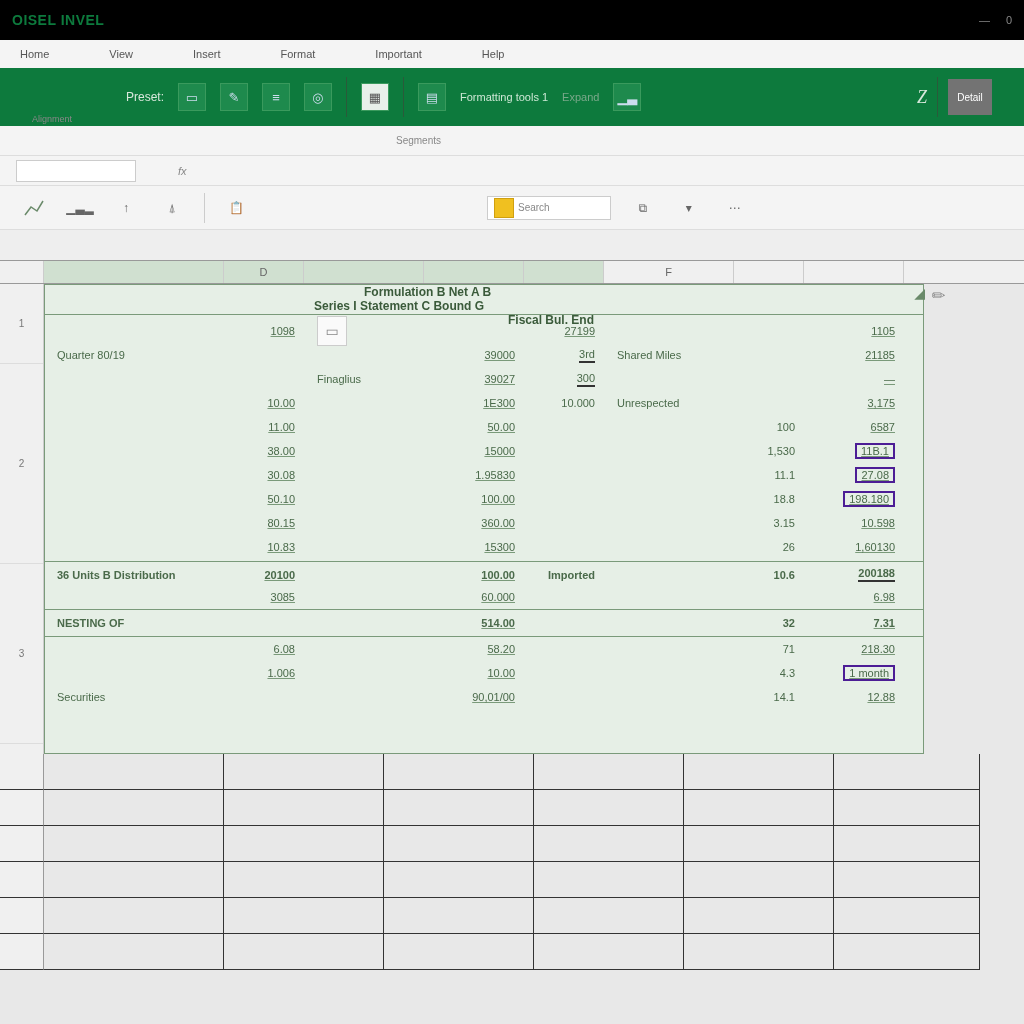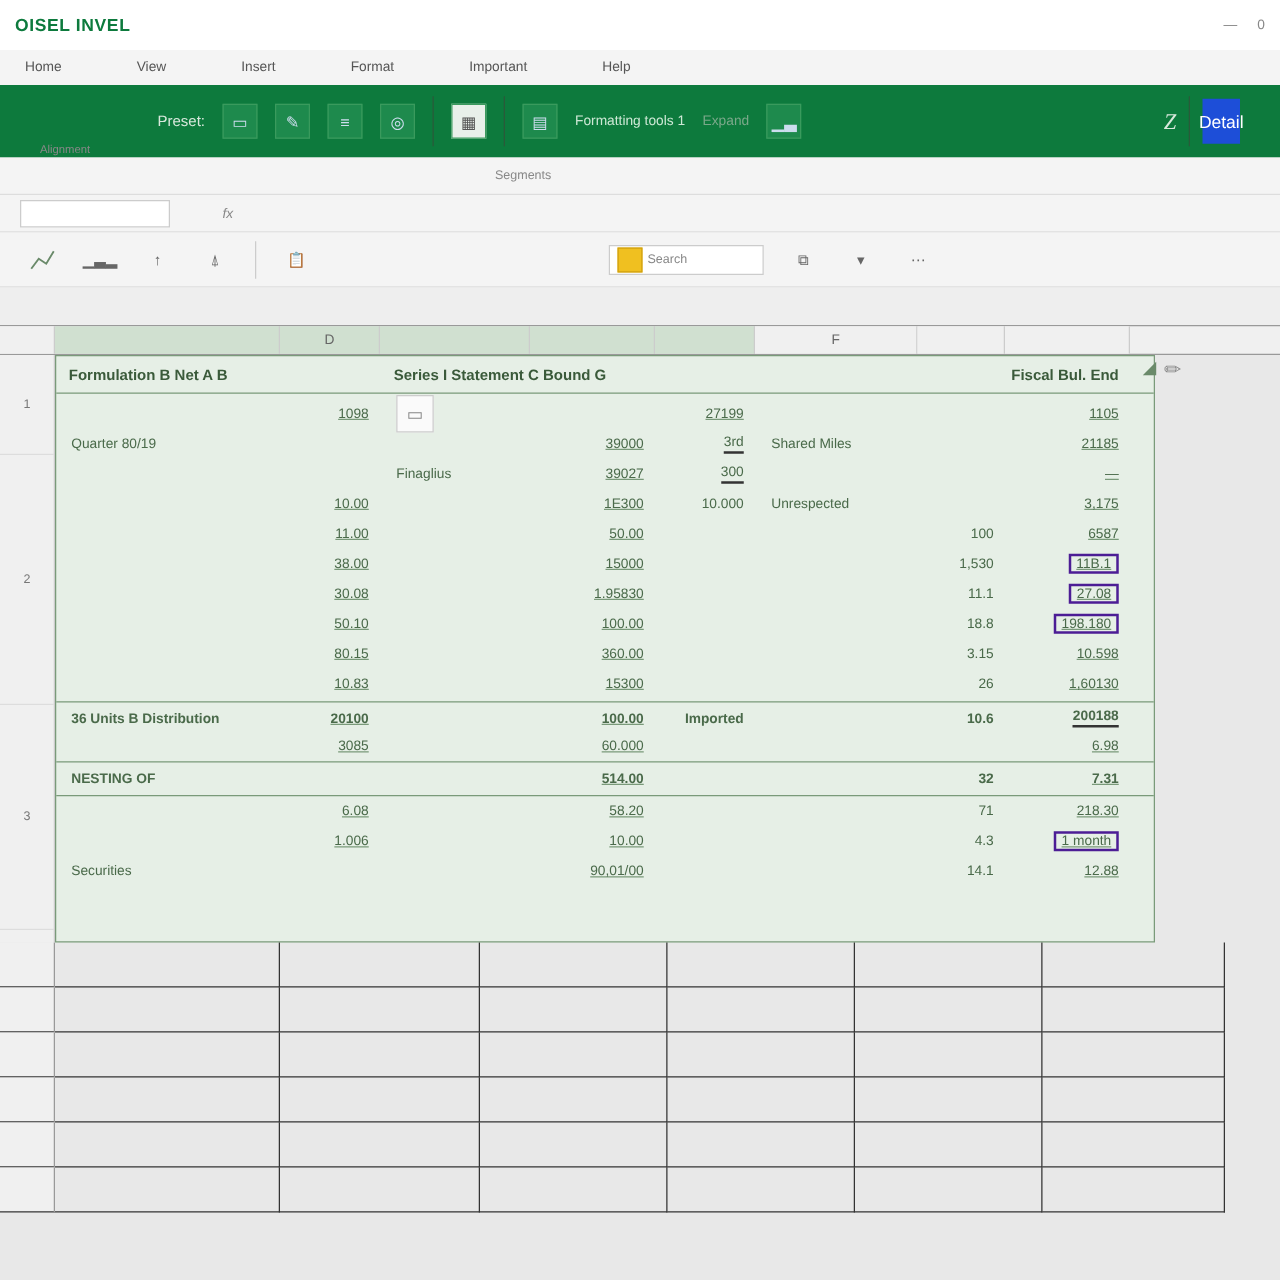--- a/index.html
+++ b/index.html
@@ -1,39 +1,39 @@
 <!DOCTYPE html>
 <html><head>
 <meta charset="utf-8">
 <style>
 * { box-sizing: border-box; margin: 0; padding: 0; font-family: "Segoe UI", Arial, sans-serif; }
 body { width: 1024px; height: 1024px; background: #e8e8e8; overflow: hidden; font-size: 12px; }
 
 
-.title-bar { height: 40px; background: #ffffff; display: flex; align-items: center; padding: 0 12px; gap: 40px; }
+.title-bar { height: 40px; background: #000000; display: flex; align-items: center; padding: 0 12px; gap: 40px; }
 .app-name { color: #0d7a3d; font-size: 14px; font-weight: 600; letter-spacing: 0.5px; }
 .title-right { margin-left: auto; display: flex; gap: 16px; color: #888; font-size: 11px; }
 .title-small { color: #999; font-size: 10px; }
 
 
 .menu-tabs { height: 28px; background: #f4f4f4; display: flex; align-items: center; padding: 0 20px; gap: 60px; font-size: 11px; color: #555; }
 .menu-tab { cursor: pointer; }
 
 
 .ribbon { height: 58px; background: #0d7a3d; display: flex; align-items: center; padding: 0 32px; gap: 14px; }
 .ribbon-left-pad { width: 80px; }
 .ribbon-label { color: #d8e8dc; font-size: 12px; }
 .ribbon-icon { width: 28px; height: 28px; background: #1e8a4d; border: 1px solid #3a9a5d; display: flex; align-items: center; justify-content: center; color: #cde; font-size: 13px; cursor: pointer; }
 .ribbon-icon.light { background: #e8f0ea; color: #555; }
 .ribbon-sep { width: 1px; height: 40px; background: #2a5a3a; }
 .ribbon-text { color: #cde8d5; font-size: 11px; }
 .ribbon-text.dim { color: #7aa88a; }
 .ribbon-end { margin-left: auto; display: flex; align-items: center; gap: 10px; }
 .ribbon-z { color: #d8e8dc; font-size: 18px; font-style: italic; font-family: Georgia, serif; }
-.ribbon-blue { width: 30px; height: 36px; background: #1d4ed8; color: #fff; font-size: 14px; display: flex; align-items: center; justify-content: center; }
+.ribbon-blue { width: 44px; height: 36px; background: #737373; color: #fff; font-size: 10px; display: flex; align-items: center; justify-content: center; }
 .ribbon-sublabel { position: absolute; margin-top: 44px; font-size: 9px; color: #888; }
 
 
 .toolbar2 { height: 30px; background: #f4f4f4; display: flex; align-items: center; padding: 0 16px; gap: 30px; font-size: 10px; color: #888; border-bottom: 1px solid #ddd; }
 .toolbar2 .center { margin-left: 380px; }
 
 
 .namebox-row { height: 30px; background: #f4f4f4; display: flex; align-items: center; padding: 0 16px; gap: 12px; border-bottom: 1px solid #ddd; }
 .namebox { width: 120px; height: 22px; background: #fff; border: 1px solid #ccc; font-size: 10px; padding: 0 6px; color: #888; display: flex; align-items: center; }
 .fx-icon { font-style: italic; color: #888; font-size: 11px; margin-left: 30px; }
@@ -55,21 +55,21 @@
 .colh.sel { background: #d0e0d0; }
 .rownums { width: 44px; background: #f0f0f0; border-right: 1px solid #ccc; }
 .rownum { height: 26px; border-bottom: 1px solid #ddd; display:flex; align-items:center; justify-content:center; color:#777; font-size:10px; }
 
 
 .sheet { position: relative; }
 .green-panel {
   position: absolute; left: 44px; top: 0; width: 880px; height: 470px;
   background: #e6efe6; border: 1px solid #7a9a7a;
 }
-.green-header { height: 30px; display: flex; align-items: center; border-bottom: 1px solid #7a9a7a; font-size: 12px; color: #3a5a3a; font-weight: 600; }
+.green-header { height: 30px; display: flex; align-items: center; border-bottom: 1px solid #7a9a7a; font-size: 12px; color: #3a5a3a; font-weight: 600; flex-direction: column; }
 .gh-cell { padding: 0 10px; }
 .green-body { padding: 4px 0; }
 .grow { display: flex; height: 24px; align-items: center; font-size: 11px; color: #4a6a4a; }
 .grow .lbl { padding-left: 12px; }
 .grow .val { text-align: right; padding-right: 10px; text-decoration: underline; text-decoration-color: #7a9a7a; }
 .grow .val.nound { text-decoration: none; }
 .grow.section { border-top: 1px solid #7a9a7a; font-weight: 600; margin-top: 2px; padding-top: 2px;}
 .grow.section2 { border-top: 1px solid #7a9a7a; border-bottom: 1px solid #7a9a7a; font-weight:600; height:28px;}
 .redbox { border: 2px solid #4c1d95; padding: 0 4px; }
 .thick-under { border-bottom: 2px solid #333; display:inline-block; padding-bottom:1px;}

